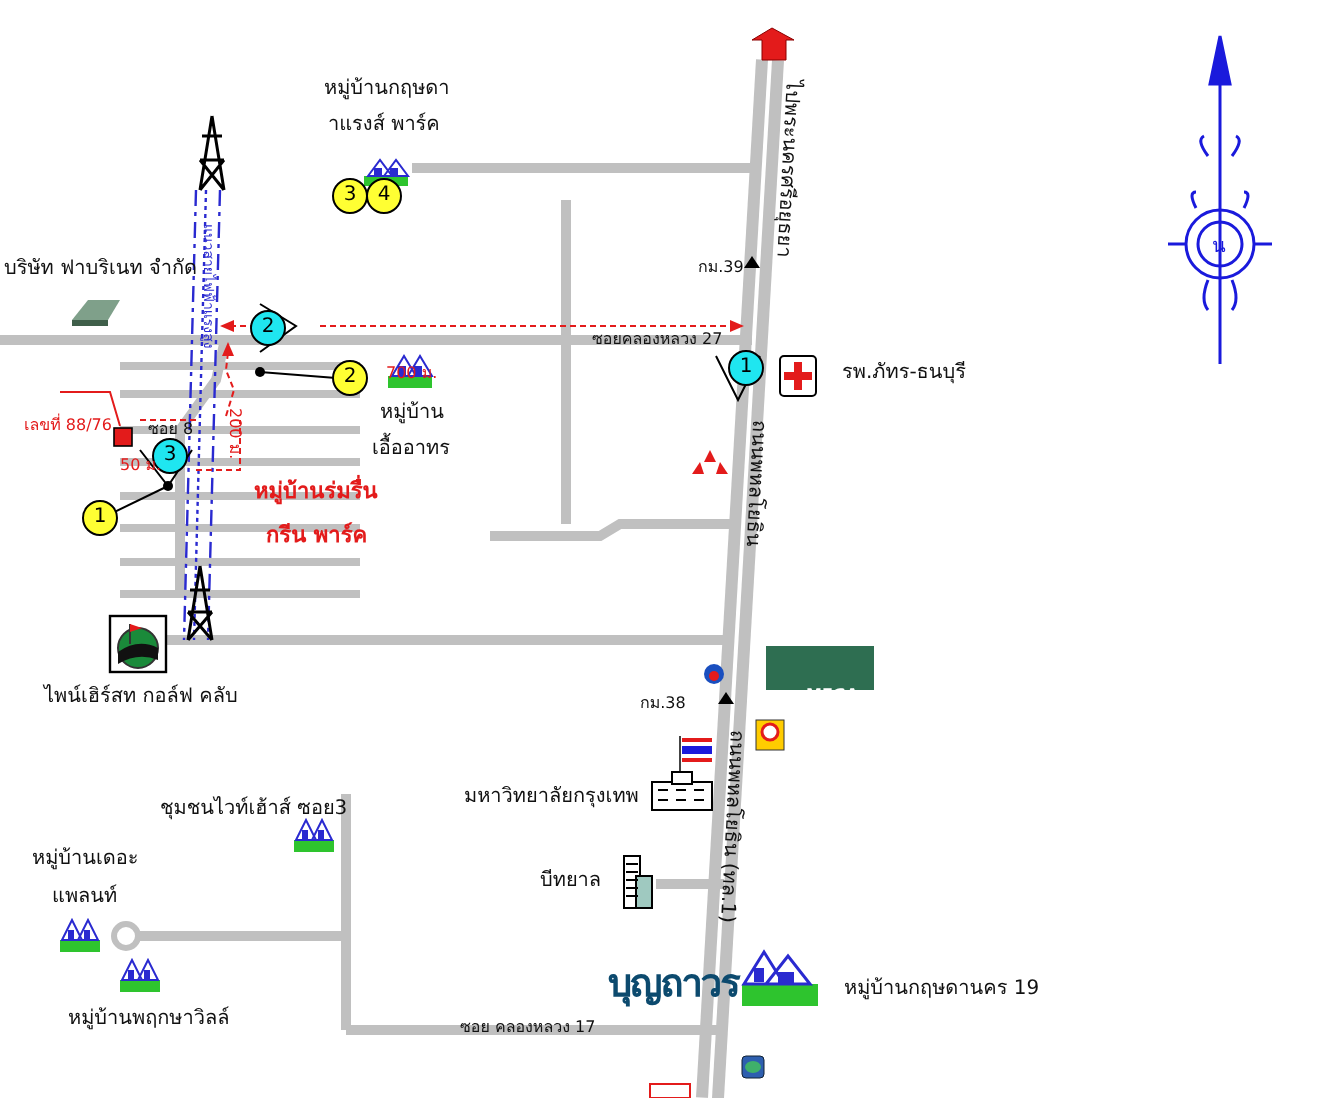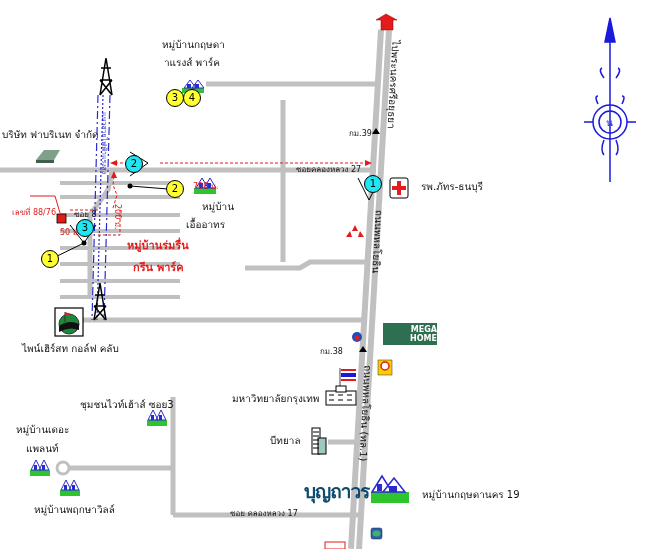--- a/index.html
+++ b/index.html
@@ -9,21 +9,21 @@
   .lbl { position:absolute; font-size:10px; color:#111; white-space:nowrap; line-height:1; }
   .lbl.sm { font-size:8px; }
   .lbl.red { color:#e31b1b;margin-top:26px; }
   .lbl.under { font-weight:bold; color:#e31b1b; font-size:11px; }
   .vert { position:absolute; writing-mode:vertical-rl; font-size:10px; color:#111; white-space:nowrap; }
   .marker { position:absolute; width:16px; height:16px; border-radius:50%;
             border:1px solid #000; font-size:10px; text-align:center; line-height:16px; }
   .marker.yellow { background:#ffff33; }
   .marker.cyan { background:#1fe6f0; }
   .mega { position:absolute; left:383px; top:323px; width:54px; height:22px; background:#2e6e51;
-          color:#fff; font-size:8px; font-weight:bold; line-height:9px; padding-left:20px; box-sizing:border-box; padding-top:2px;text-align:right;}
+          color:#fff; font-size:8px; font-weight:bold; line-height:9px; padding-left:20px; box-sizing:border-box; padding-top:20px;}
   .bungthaworn { position:absolute; left:304px; top:476px; color:#0c4a6e; font-weight:bold; font-size:19px; letter-spacing:-1px;}
 </style>
 </head>
 <body>
 
 <svg id="map" viewBox="0 0 668 549" xmlns="http://www.w3.org/2000/svg">
 
   <g stroke="#c0c0c0" fill="none" stroke-linecap="butt">
 
     <line x1="385" y1="30" x2="355" y2="549" stroke-width="14"></line>
@@ -210,21 +210,21 @@
 <div class="marker yellow" style="left:183px;top:89px;">4</div>
 <div class="marker yellow" style="left:166px;top:180px;">2</div>
 <div class="marker yellow" style="left:41px;top:250px;">1</div>
 <div class="marker cyan" style="left:125px;top:155px;">2</div>
 <div class="marker cyan" style="left:76px;top:219px;">3</div>
 <div class="marker cyan" style="left:364px;top:175px;">1</div>
 
 <span class="lbl" style="left:162px;top:40px;">หมู่บ้านกฤษดา</span>
 <span class="lbl" style="left:164px;top:58px;">าแรงส์ พาร์ค</span>
 <span class="lbl" style="left:2px;top:130px;">บริษัท ฟาบริเนท จำกัด</span>
-<span class="lbl" style="left:190px;top:202px;margin-left:12px;">หมู่บ้าน</span>
+<span class="lbl" style="left:190px;top:202px;">หมู่บ้าน</span>
 <span class="lbl" style="left:186px;top:220px;">เอื้ออาทร</span>
 <span class="lbl under" style="left:127px;top:240px;">หมู่บ้านร่มรื่น</span>
 <span class="lbl under" style="left:133px;top:262px;">กรีน พาร์ค</span>
 <span class="lbl" style="left:22px;top:344px;">ไพน์เฮิร์สท กอล์ฟ คลับ</span>
 <span class="lbl" style="left:421px;top:182px;">รพ.ภัทร-ธนบุรี</span>
 <span class="lbl" style="left:232px;top:394px;">มหาวิทยาลัยกรุงเทพ</span>
 <span class="lbl" style="left:270px;top:436px;">บีทยาล</span>
 <span class="lbl" style="left:422px;top:490px;">หมู่บ้านกฤษดานคร 19</span>
 <span class="lbl" style="left:80px;top:400px;">ชุมชนไวท์เฮ้าส์ ซอย3</span>
 <span class="lbl" style="left:16px;top:425px;">หมู่บ้านเดอะ</span>

